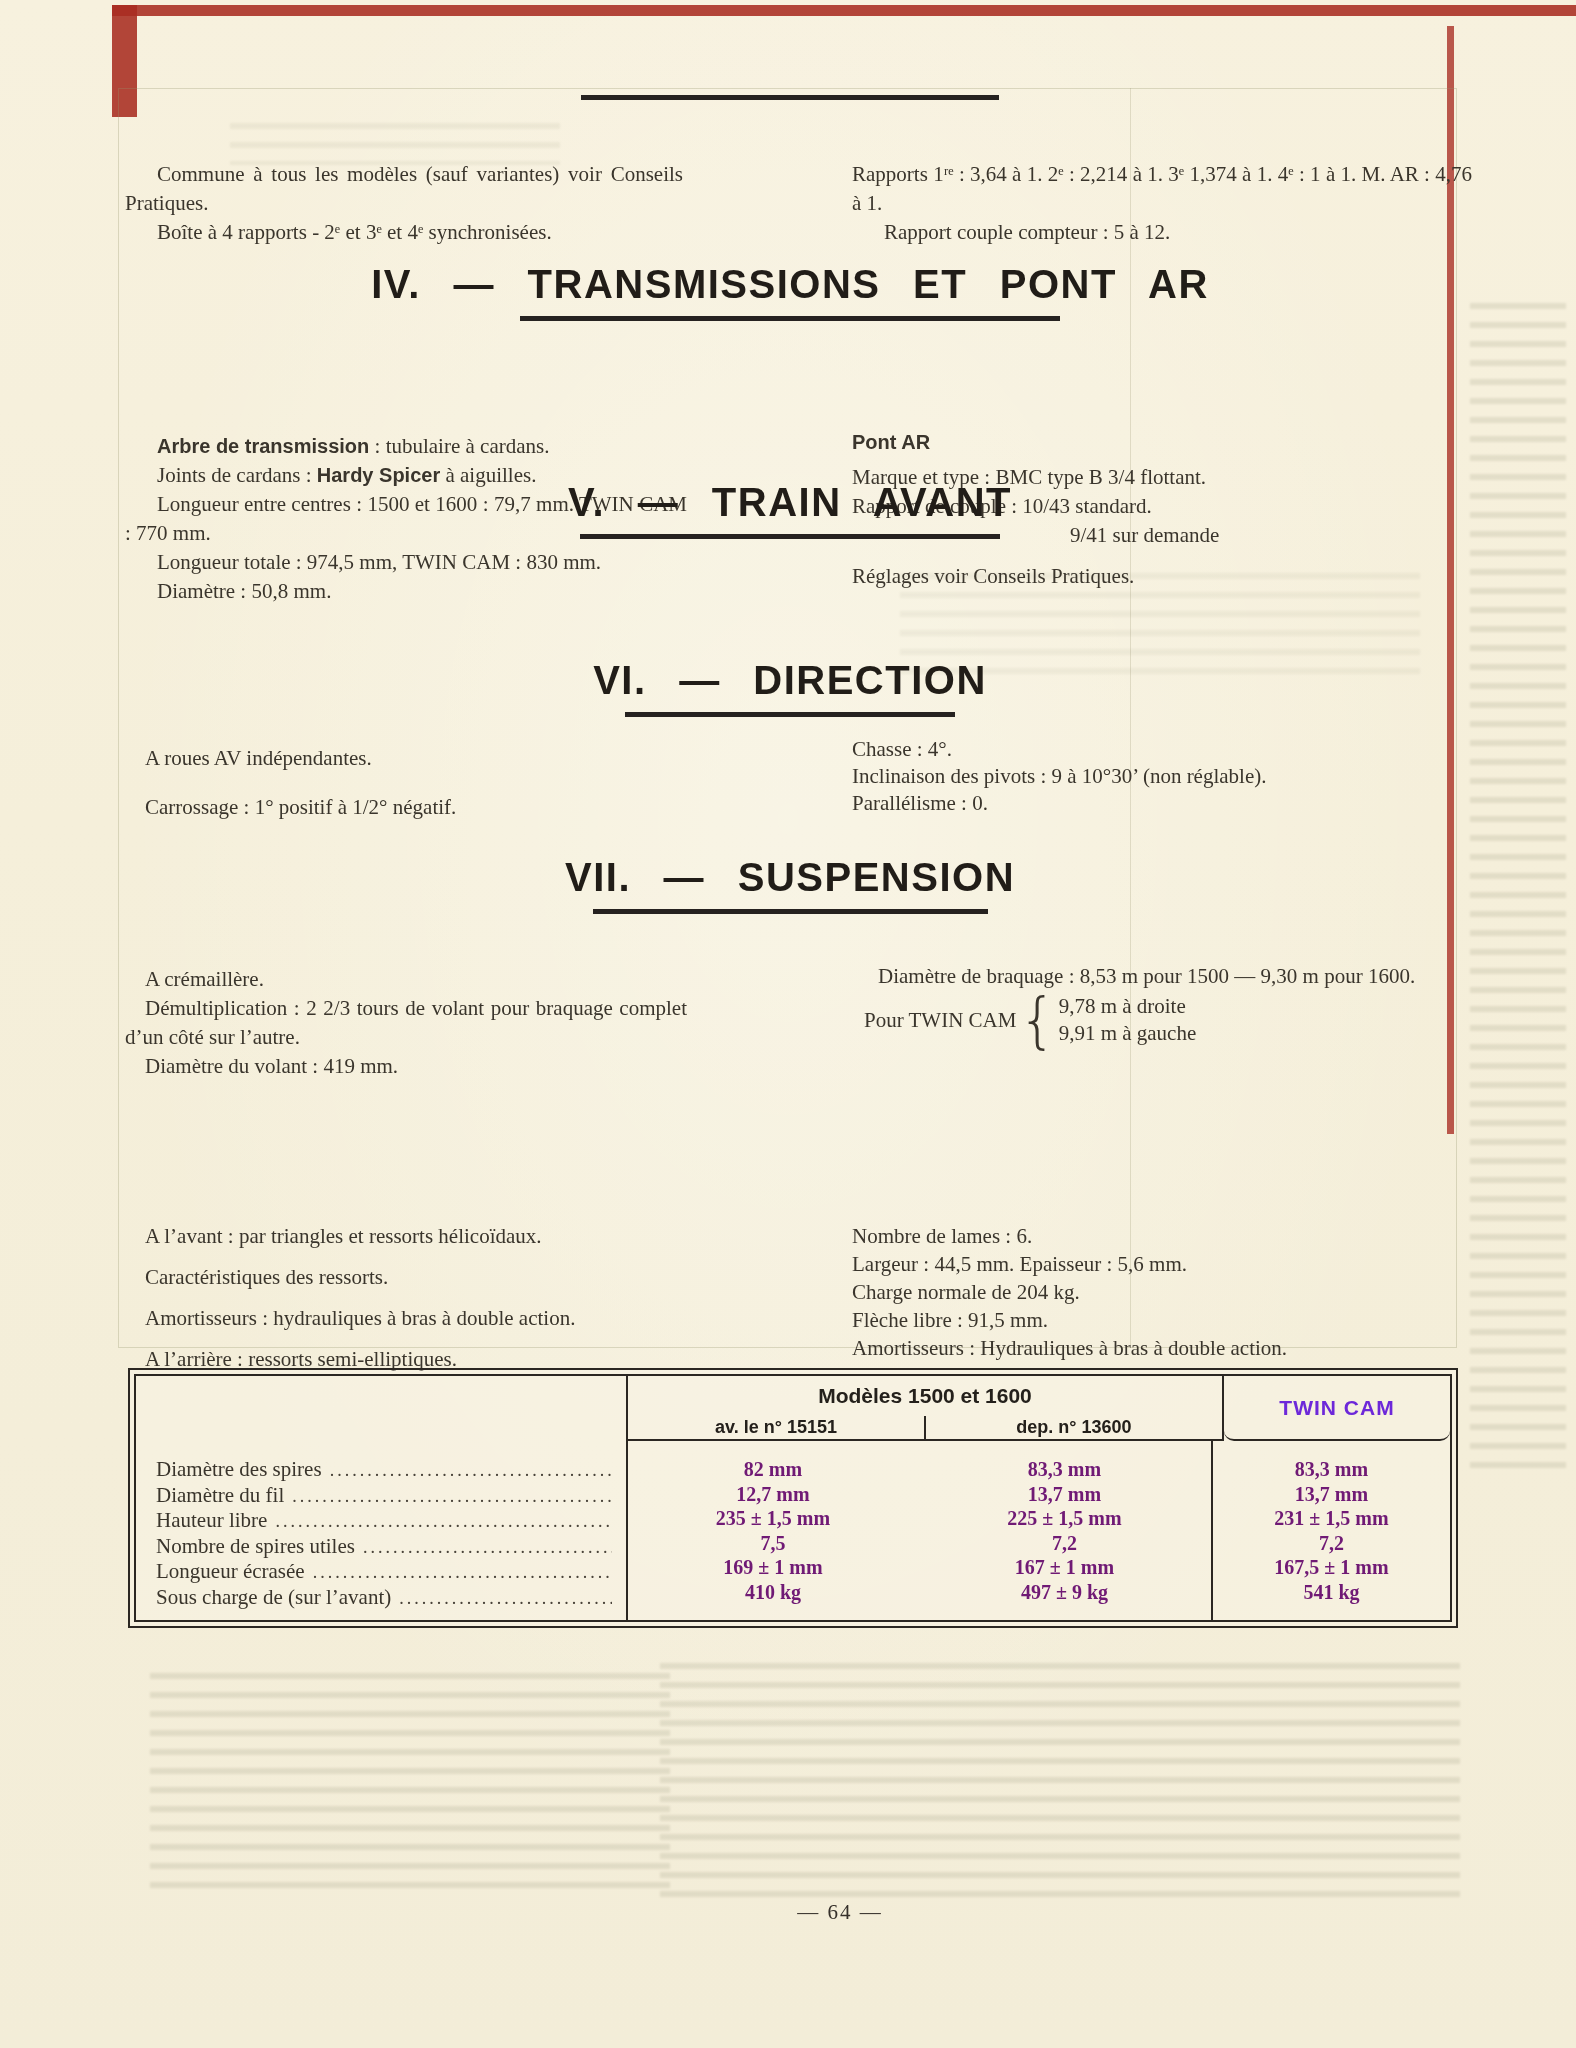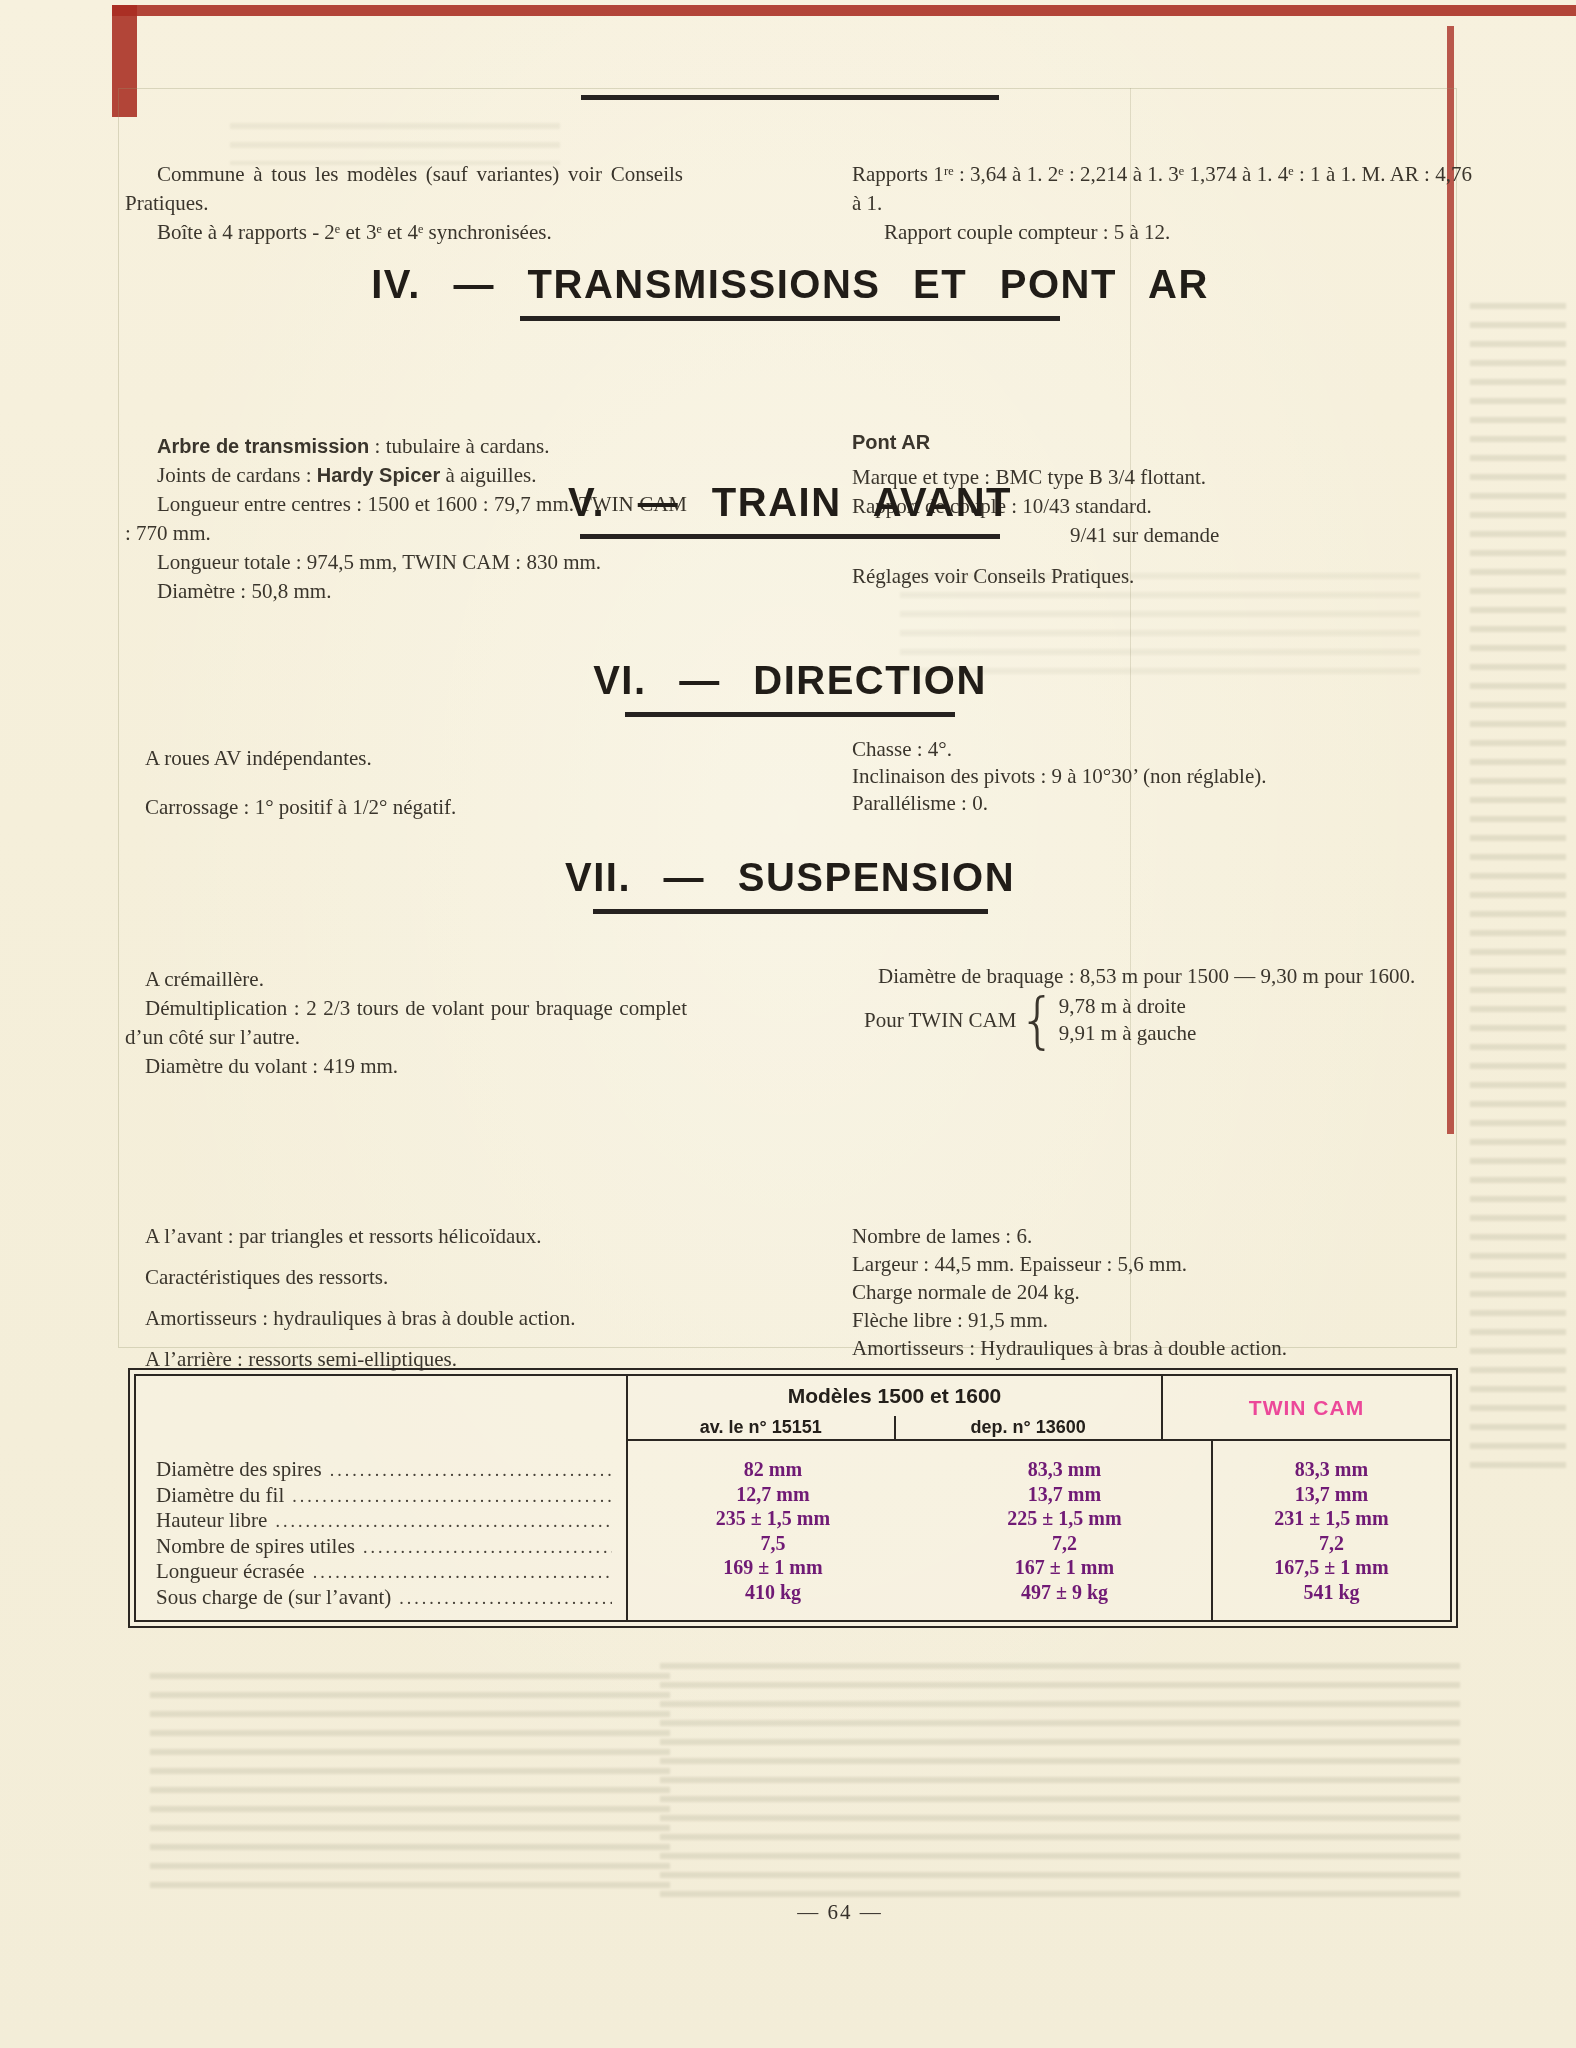--- a/index.html
+++ b/index.html
@@ -43,29 +43,29 @@
   .bracelines{font-size:21px;line-height:27px;}
   
   .tbl-outer{border:2px solid #2b2722;padding:4px;background:rgba(250,246,232,.4);}
   .tbl-inner{border:2px solid #2b2722;height:100%;box-sizing:border-box;display:flex;flex-direction:column;}
   .tbl-head{display:flex;height:90px;}
   .tbl-body{display:flex;flex:1;}
   .c-label{width:492px;box-sizing:border-box;border-right:2px solid #2b2722;}
   .c-v1{width:290px;box-sizing:border-box;}
   .c-v2{width:295px;box-sizing:border-box;border-right:2px solid #2b2722;}
   .c-twin{flex:1;box-sizing:border-box;}
-  .grpcol{width:535px;box-sizing:border-box;border-right:2px solid #2b2722;display:flex;flex-direction:column;}
+  .grpcol{width:596px;box-sizing:border-box;border-right:2px solid #2b2722;display:flex;flex-direction:column;}
   .grptitle{height:40px;display:flex;align-items:center;justify-content:center;
     font-family:"Liberation Sans","DejaVu Sans",sans-serif;font-weight:bold;font-size:21px;color:#24201b;}
   .subrow{flex:1;display:flex;border-bottom:2px solid #2b2722;}
   .subcell{width:50%;display:flex;align-items:center;justify-content:center;
     font-family:"Liberation Sans","DejaVu Sans",sans-serif;font-weight:bold;font-size:18px;color:#24201b;}
   .subcell.first{border-right:2px solid #2b2722;}
   .twinhead{flex:1;box-sizing:border-box;border-bottom:2px solid #2b2722;display:flex;align-items:center;justify-content:center;
-    font-family:"Liberation Sans","DejaVu Sans",sans-serif;font-weight:bold;font-size:21px;letter-spacing:1px;color:#ec4899;}
+    font-family:"Liberation Sans","DejaVu Sans",sans-serif;font-weight:bold;font-size:21px;letter-spacing:1px;color:#6d28d9;border-radius:10px;}
   .labelcol-pad{padding:16px 14px 10px 20px;}
   .lblrow{display:flex;align-items:baseline;font-size:21px;line-height:24.5px;white-space:nowrap;}
   .lblrow .dots{flex:1;overflow:hidden;margin-left:8px;color:#4a443a;}
   .lblrow .dots::after{content:"..........................................................";letter-spacing:3px;font-size:18px;}
   .valcol-pad{padding:16px 4px 10px;display:flex;flex-direction:column;align-items:center;}
   .valrow{font-size:20px;line-height:24.5px;font-weight:bold;color:#701a75;white-space:nowrap;}
   
   .pagenum{font-size:21px;letter-spacing:2px;color:#35302a;text-align:center;}
 </style>
 </head>

